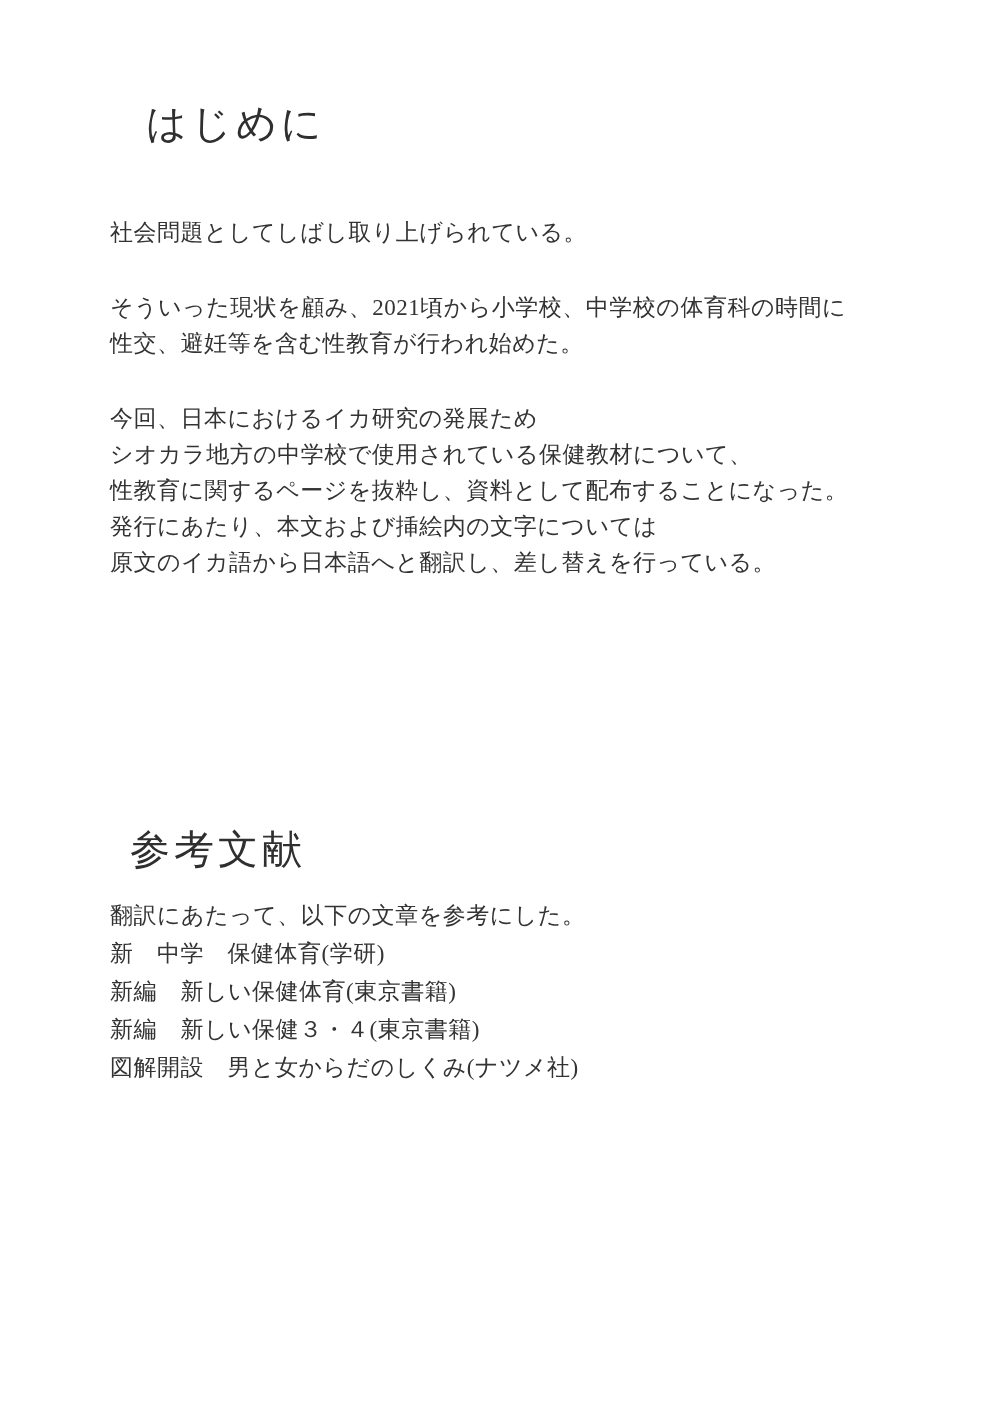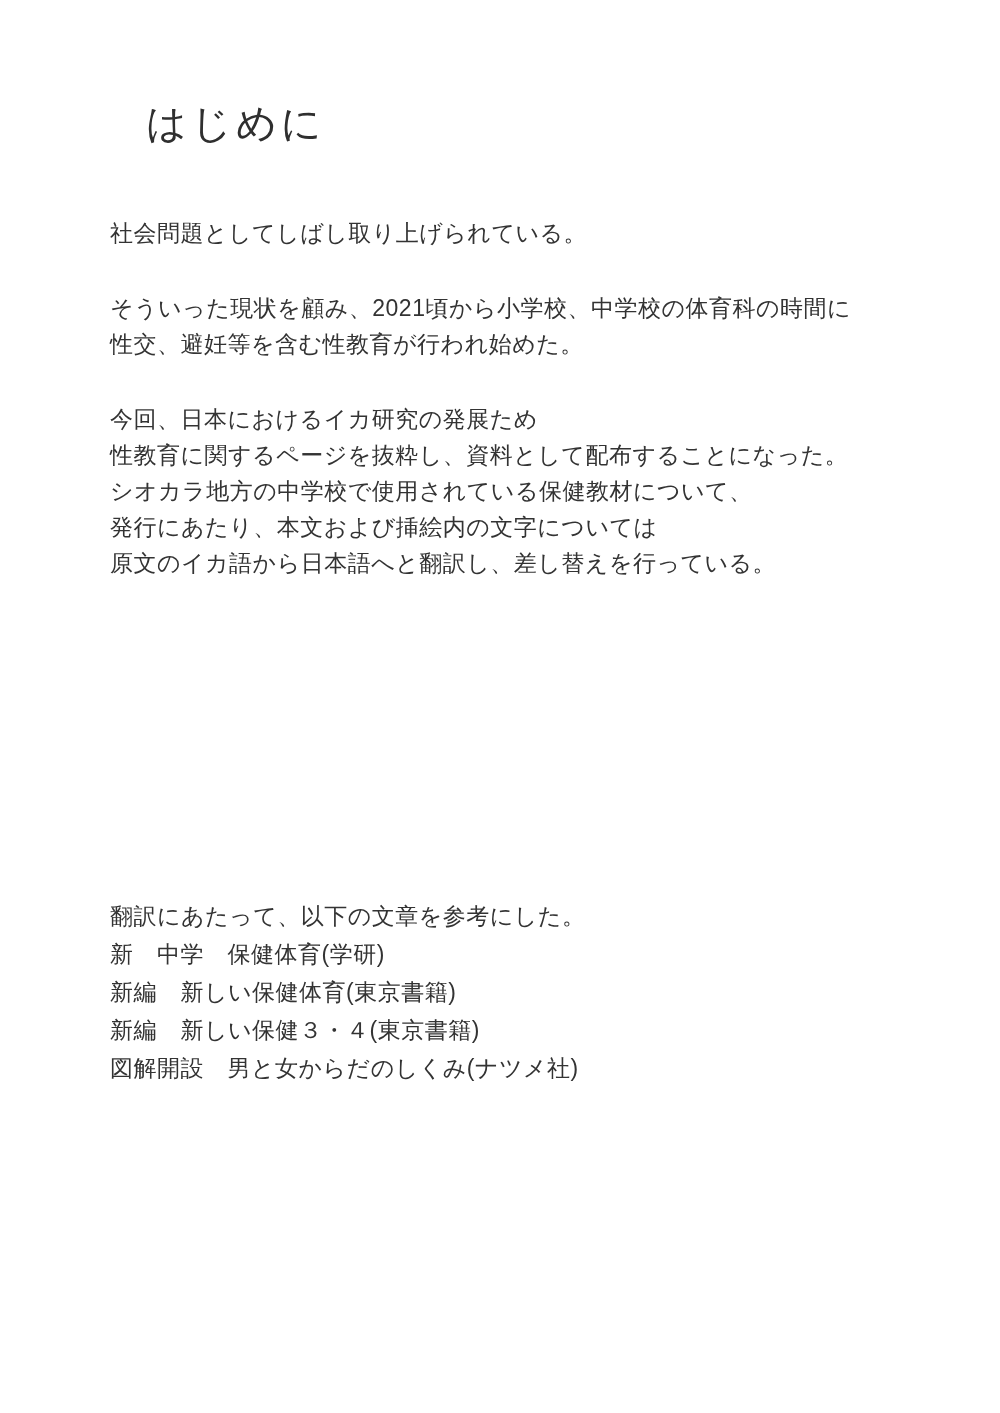--- a/index.html
+++ b/index.html
@@ -7,21 +7,21 @@
     margin: 0;
     padding: 0;
     background: #ffffff;
   }
   .page {
     position: relative;
     width: 1000px;
     height: 1413px;
     background: #ffffff;
     overflow: hidden;
-    font-family: Liberation Sans, sans-serif;
+    font-family: Liberation Serif, serif;
     color: #333333;
   }
   .section-heading {
     position: absolute;
     margin: 0;
     font-size: 40px;
     font-weight: 400;
     letter-spacing: 4px;
     color: #2f2f2f;
     white-space: nowrap;
@@ -60,27 +60,28 @@
     </p>
     <p>
       <span class="text-line">社会問題としてしばし取り上げられている。</span>
     </p>
     <p>
       <span class="text-line">そういった現状を顧み、2021頃から小学校、中学校の体育科の時間に</span>
       <span class="text-line">性交、避妊等を含む性教育が行われ始めた。</span>
     </p>
     <p>
       <span class="text-line">今回、日本におけるイカ研究の発展ため</span>
+      <span class="text-line">シオカラ地方の中学校で使用されている保健教材について、</span>
       <span class="text-line">性教育に関するページを抜粋し、資料として配布することになった。</span>
-      <span class="text-line">シオカラ地方の中学校で使用されている保健教材について、</span>
       <span class="text-line">発行にあたり、本文および挿絵内の文字については</span>
       <span class="text-line">原文のイカ語から日本語へと翻訳し、差し替えを行っている。</span>
     </p>
   </div>
 
+  <h1 class="section-heading" id="refs-heading">参考文献</h1>
 
   <div class="body-block" id="refs-body">
     <p>翻訳にあたって、以下の文章を参考にした。</p>
     <p>新　中学　保健体育(学研)</p>
     <p>新編　新しい保健体育(東京書籍)</p>
     <p>新編　新しい保健３・４(東京書籍)</p>
     <p>図解開設　男と女からだのしくみ(ナツメ社)</p>
   </div>
 
 </div>

